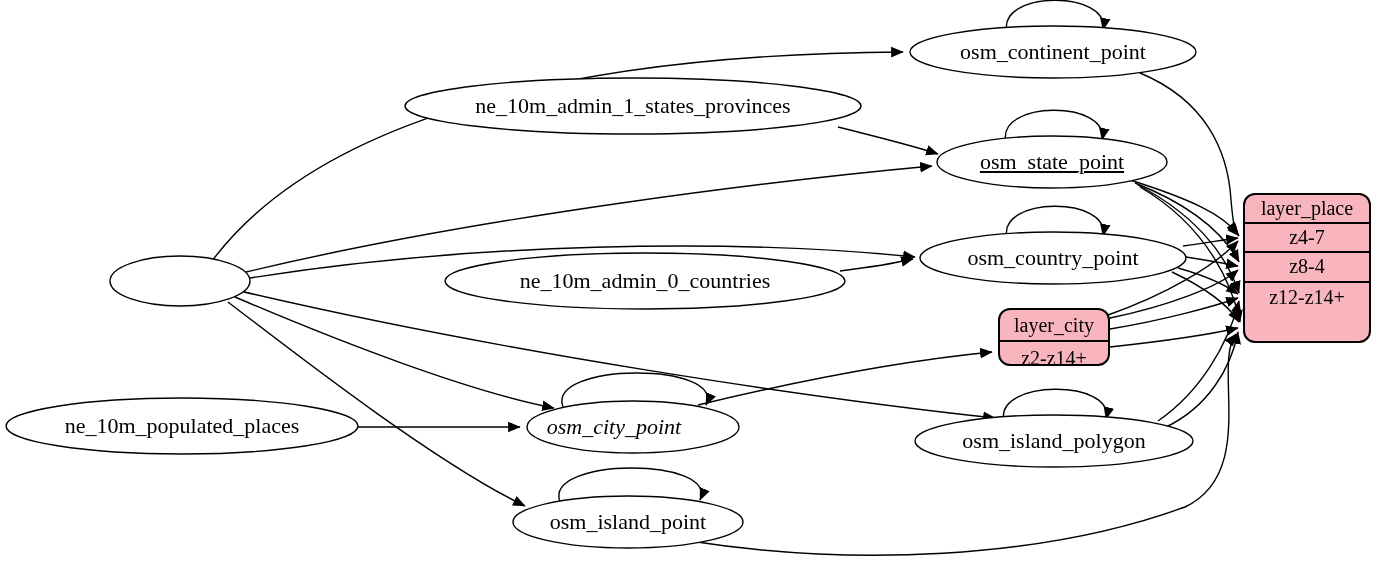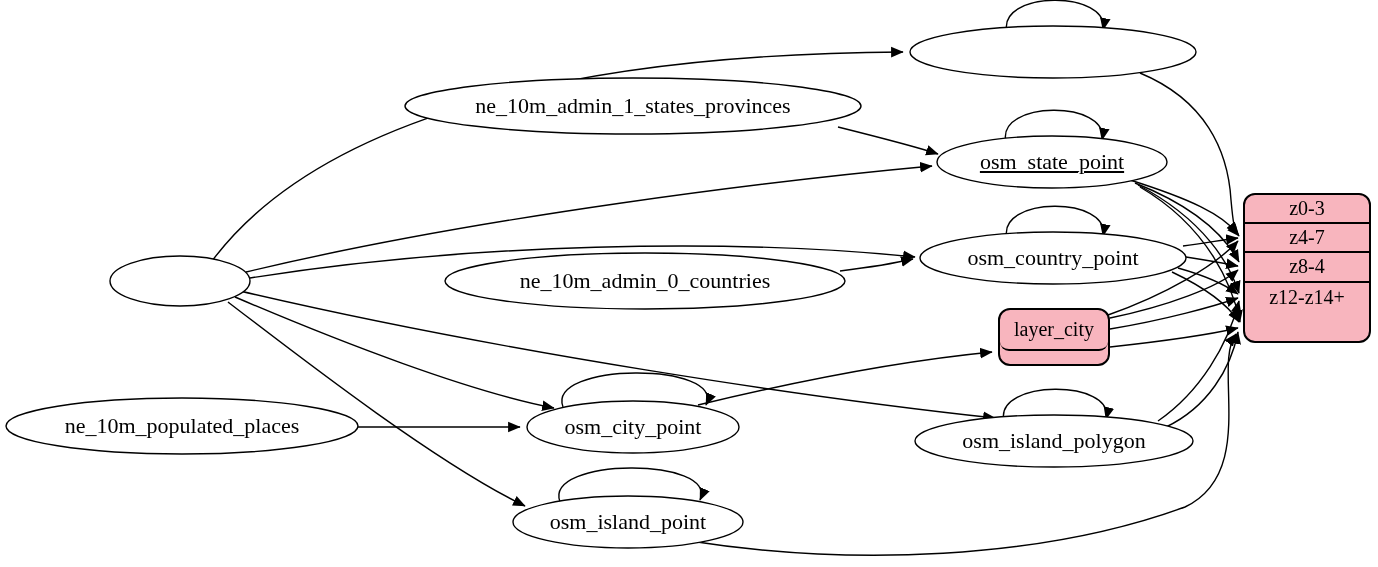--- a/index.html
+++ b/index.html
@@ -29,21 +29,21 @@
   }
   .record-row{
     text-align:center;
     font-size:20px;
     color:#000;
     box-sizing:border-box;
     border-bottom:2px solid #000;
     display:flex;align-items:center;justify-content:center;
   }
   .record-row:last-child{border-bottom:none;font-family:Liberation Serif, serif;}
-  #layer-city .record-row{height:41px;border-radius:9px;}
+  #layer-city .record-row{height:32px;}
   #layer-place .record-row{height:29.2px;}
 </style>
 </head>
 <body>
 
 <div class="canvas">
 
   <svg width="1378" height="567" viewBox="0 0 1378 567">
     <defs>
       <marker id="arrow" viewBox="0 0 10 10" refX="8.5" refY="5" markerWidth="10" markerHeight="10" orient="auto">
@@ -104,31 +104,32 @@
       <ellipse cx="1053" cy="258" rx="133" ry="26"></ellipse>
       <ellipse cx="633" cy="427" rx="106" ry="26"></ellipse>
       <ellipse cx="1054" cy="441" rx="139" ry="26"></ellipse>
       <ellipse cx="628" cy="522" rx="115" ry="26"></ellipse>
     </g>
   </svg>
 
   <div class="node-label" style="left:405px;top:93px;width:456px;">ne_10m_admin_1_states_provinces</div>
   <div class="node-label" style="left:445px;top:268px;width:400px;">ne_10m_admin_0_countries</div>
   <div class="node-label" style="left:6px;top:413px;width:352px;">ne_10m_populated_places</div>
+  <div class="node-label" style="left:910px;top:39px;width:286px;">osm_continent_point</div>
   <div class="node-label" style="left:937px;top:149px;width:230px;text-decoration:underline;">osm_state_point</div>
   <div class="node-label" style="left:920px;top:245px;width:266px;">osm_country_point</div>
-  <div class="node-label" style="left:527px;top:414px;width:212px;">osm_city_point</div>
+  <div class="node-label" style="left:508px;top:414px;width:212px;font-style:italic;">osm_city_point</div>
   <div class="node-label" style="left:513px;top:509px;width:230px;">osm_island_point</div>
   <div class="node-label" style="left:915px;top:428px;width:278px;">osm_island_polygon</div>
 
   <div class="record" id="layer-city" style="left:998px;top:308px;width:112px;height:58px;">
     <div class="record-row">layer_city</div>
     <div class="record-row">z2-z14+</div>
   </div>
 
   <div class="record" id="layer-place" style="left:1243px;top:193px;width:128px;height:150px;">
-    <div class="record-row">z0-3</div>
+    <div class="record-row">layer_place</div>
     <div class="record-row">z4-7</div>
     <div class="record-row">z8-4</div>
     <div class="record-row">z12-z14+</div>
   </div>
 
 </div>
 
 </body></html>

